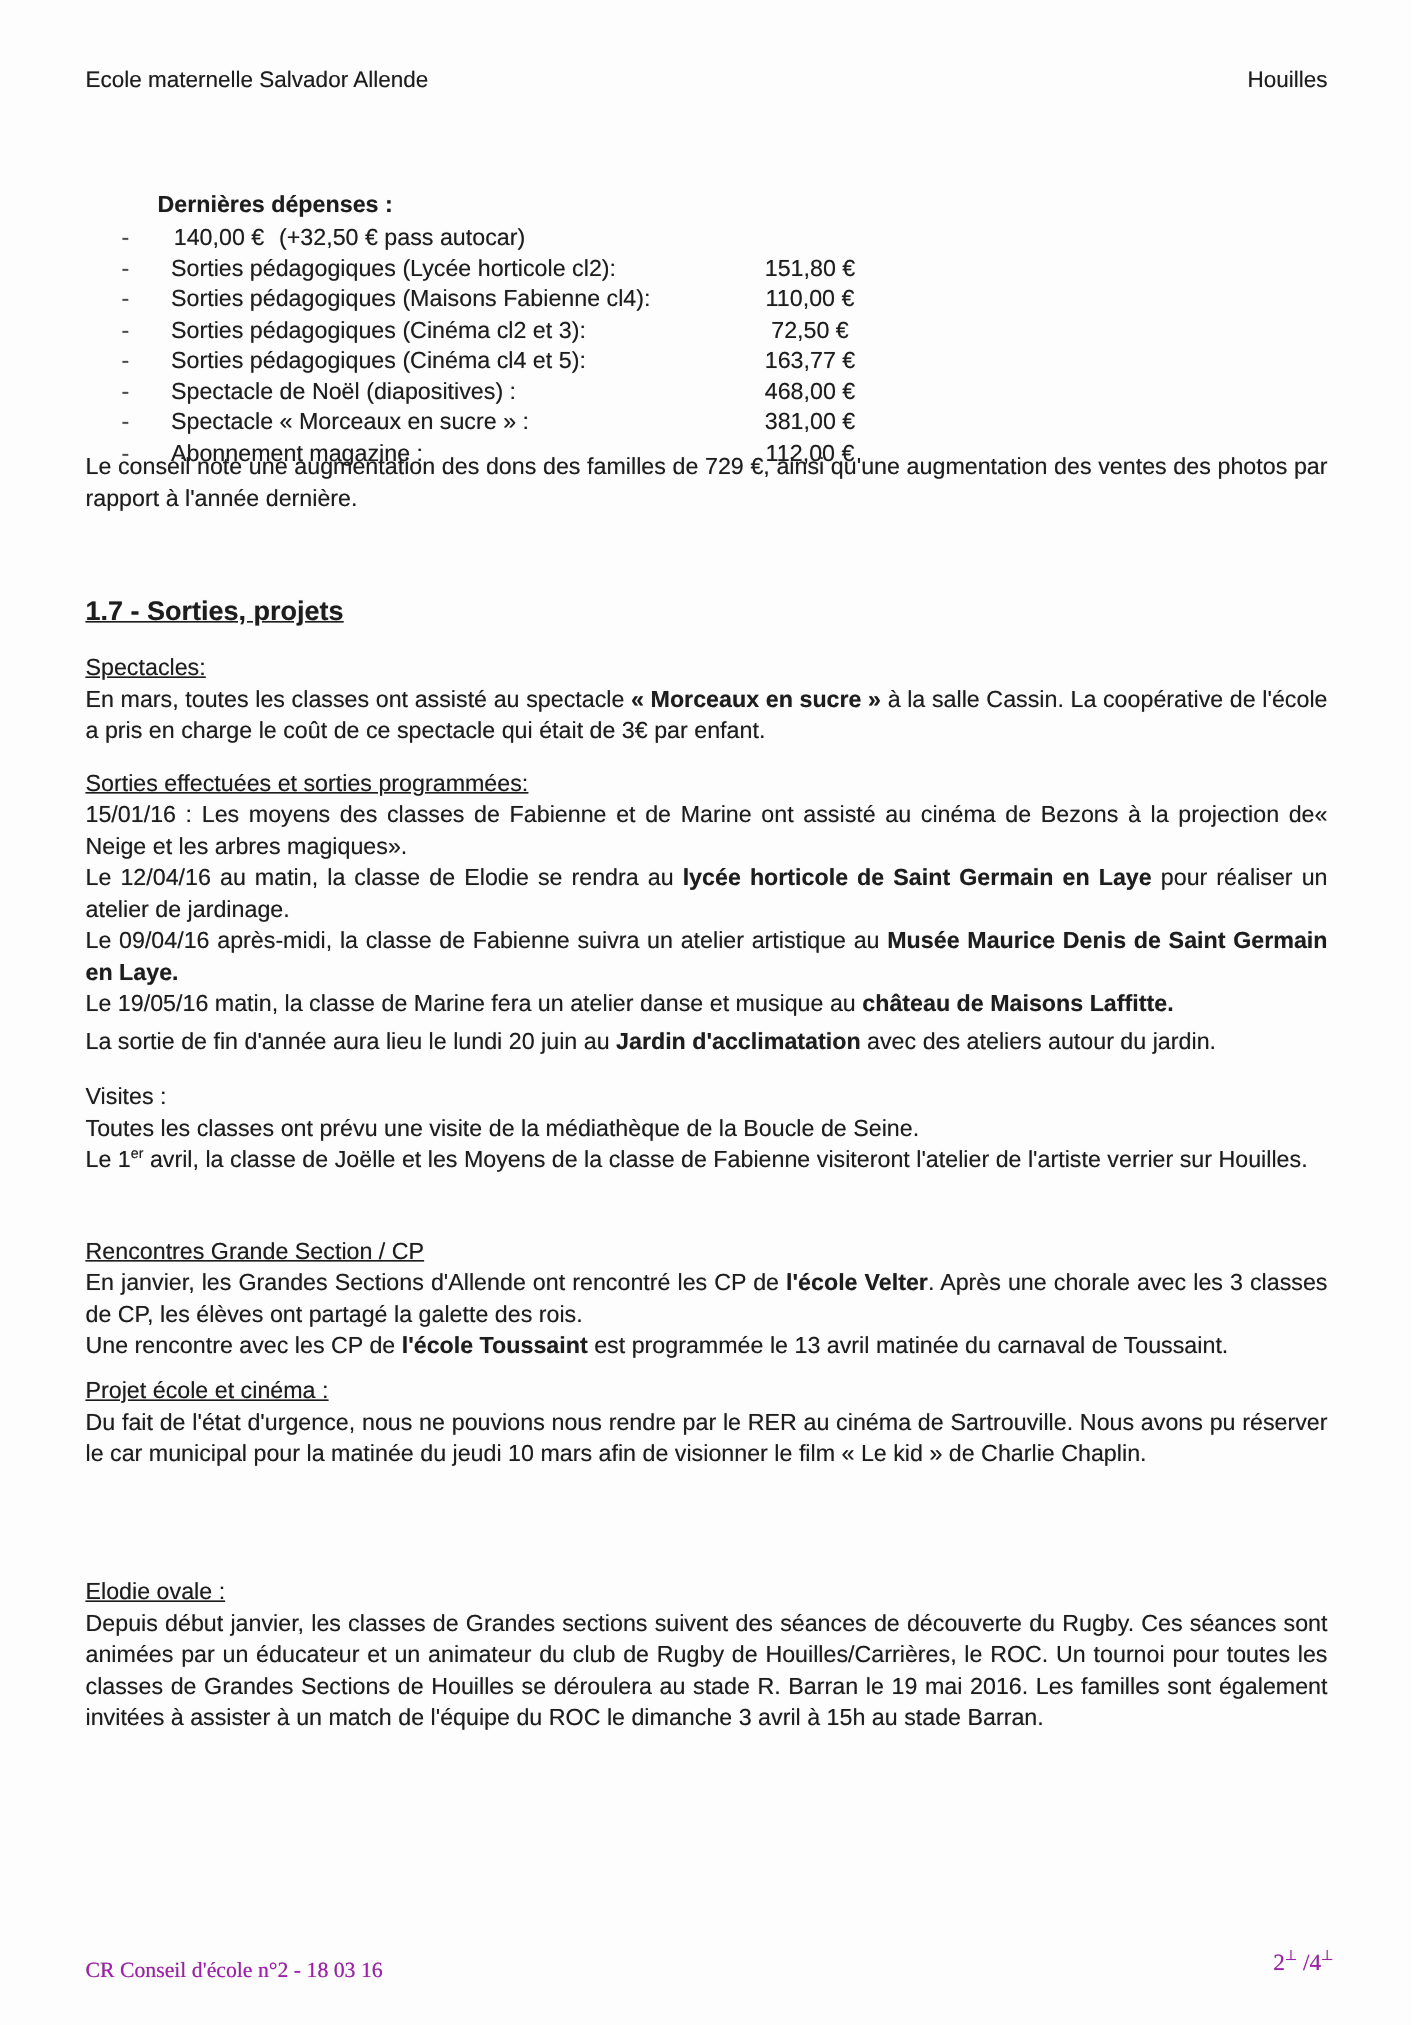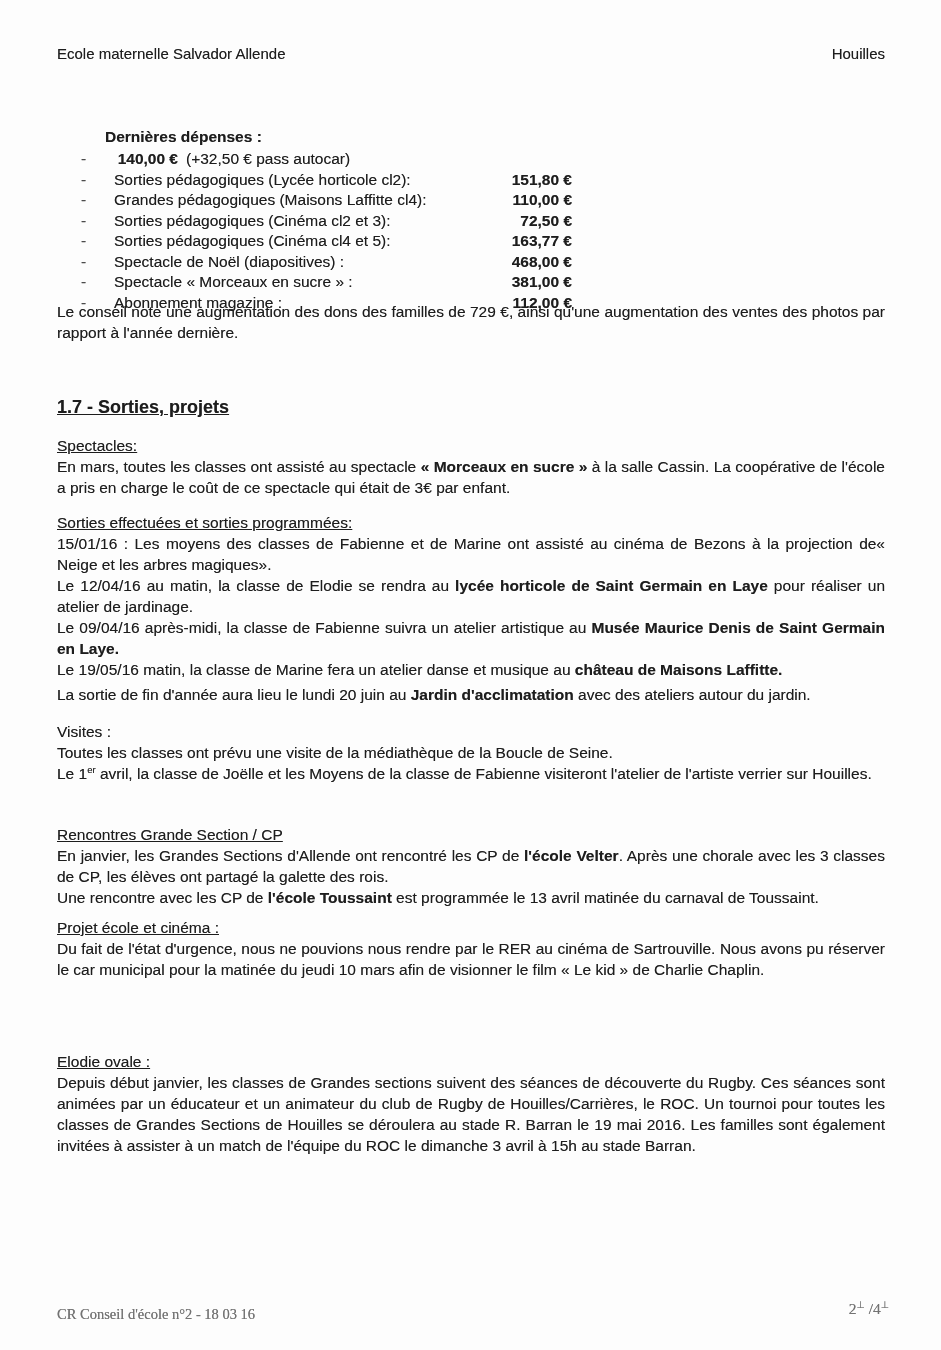--- a/index.html
+++ b/index.html
@@ -14,24 +14,24 @@
   .just{text-align:justify;}
   .b{font-weight:700;}
   .u{text-decoration:underline;}
   .sup{vertical-align:super;font-size:9.5px;line-height:0;}
   .header{top:45px;display:flex;justify-content:space-between;font-size:15px;}
   .exp-title{top:126px;padding-left:48px;font-weight:700;font-size:15.5px;line-height:21px;}
   .exp-list{top:149px;font-size:15.5px;line-height:20.5px;}
   .exp-row{display:flex;}
   .exp-dash{width:57px;padding-left:24px;box-sizing:border-box;color:#4b4b4b;}
   .exp-label{width:394px;}
-  .exp-amount{width:64px;text-align:right;white-space:nowrap;font-weight:bold;}
+  .exp-amount{width:64px;text-align:center;white-space:nowrap;}
   .exp-note{margin-left:8px;white-space:nowrap;}
   .h17{top:397px;font-weight:700;font-size:18px;line-height:21px;}
-  .footer{position:absolute;font-family:"Liberation Serif",serif;color:#737373;}
+  .footer{position:absolute;font-family:"Liberation Serif",serif;color:#a21caf;}
   .footer-left{left:57px;top:1306px;font-size:14.5px;}
   .footer-right{right:52px;top:1300px;font-size:15.5px;}
 </style>
 </head>
 <body>
 
 <div class="page">
 
   <div class="abs header">
     <span>Ecole maternelle Salvador Allende</span>
@@ -46,21 +46,21 @@
       <span class="exp-amount">140,00 €</span>
       <span class="exp-note">(+32,50 € pass autocar)</span>
     </div>
     <div class="exp-row">
       <span class="exp-dash">-</span>
       <span class="exp-label">Sorties pédagogiques (Lycée horticole cl2):</span>
       <span class="exp-amount">151,80 €</span>
     </div>
     <div class="exp-row">
       <span class="exp-dash">-</span>
-      <span class="exp-label">Grandes pédagogiques (Maisons Laffitte cl4):</span>
+      <span class="exp-label">Sorties pédagogiques (Maisons Fabienne cl4):</span>
       <span class="exp-amount">110,00 €</span>
     </div>
     <div class="exp-row">
       <span class="exp-dash">-</span>
       <span class="exp-label">Sorties pédagogiques (Cinéma cl2 et 3):</span>
       <span class="exp-amount">72,50 €</span>
     </div>
     <div class="exp-row">
       <span class="exp-dash">-</span>
       <span class="exp-label">Sorties pédagogiques (Cinéma cl4 et 5):</span>

